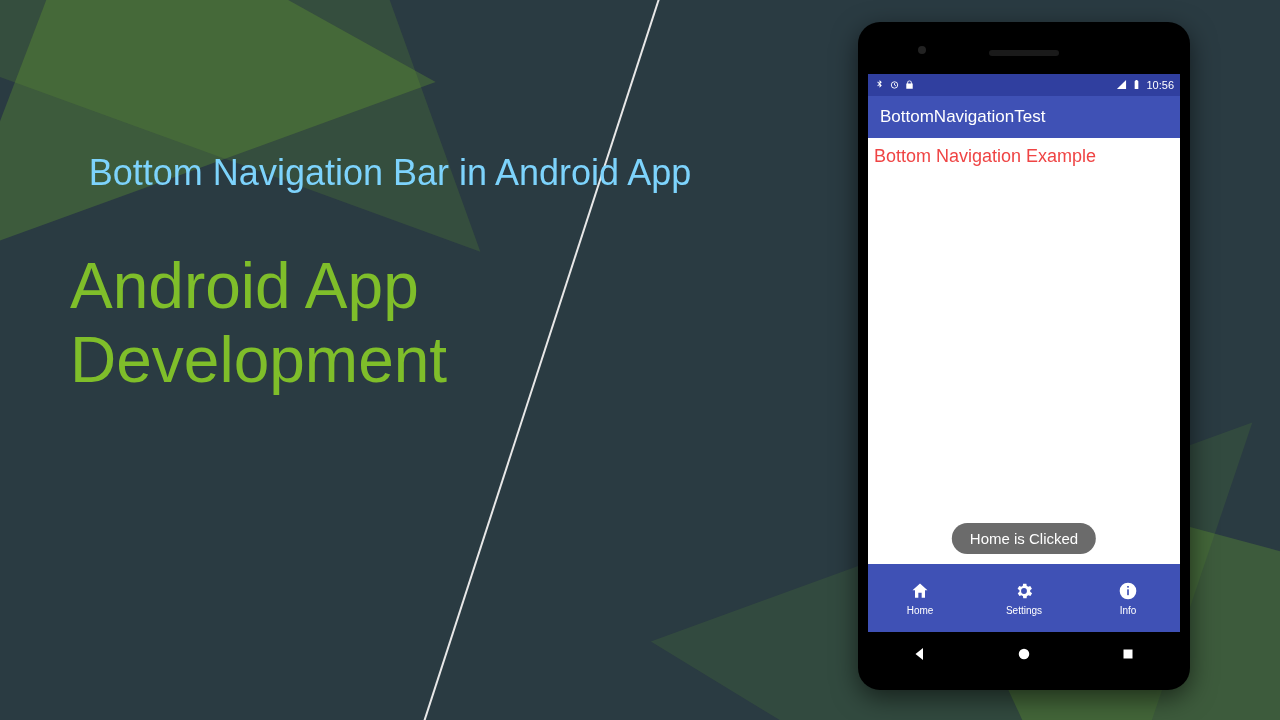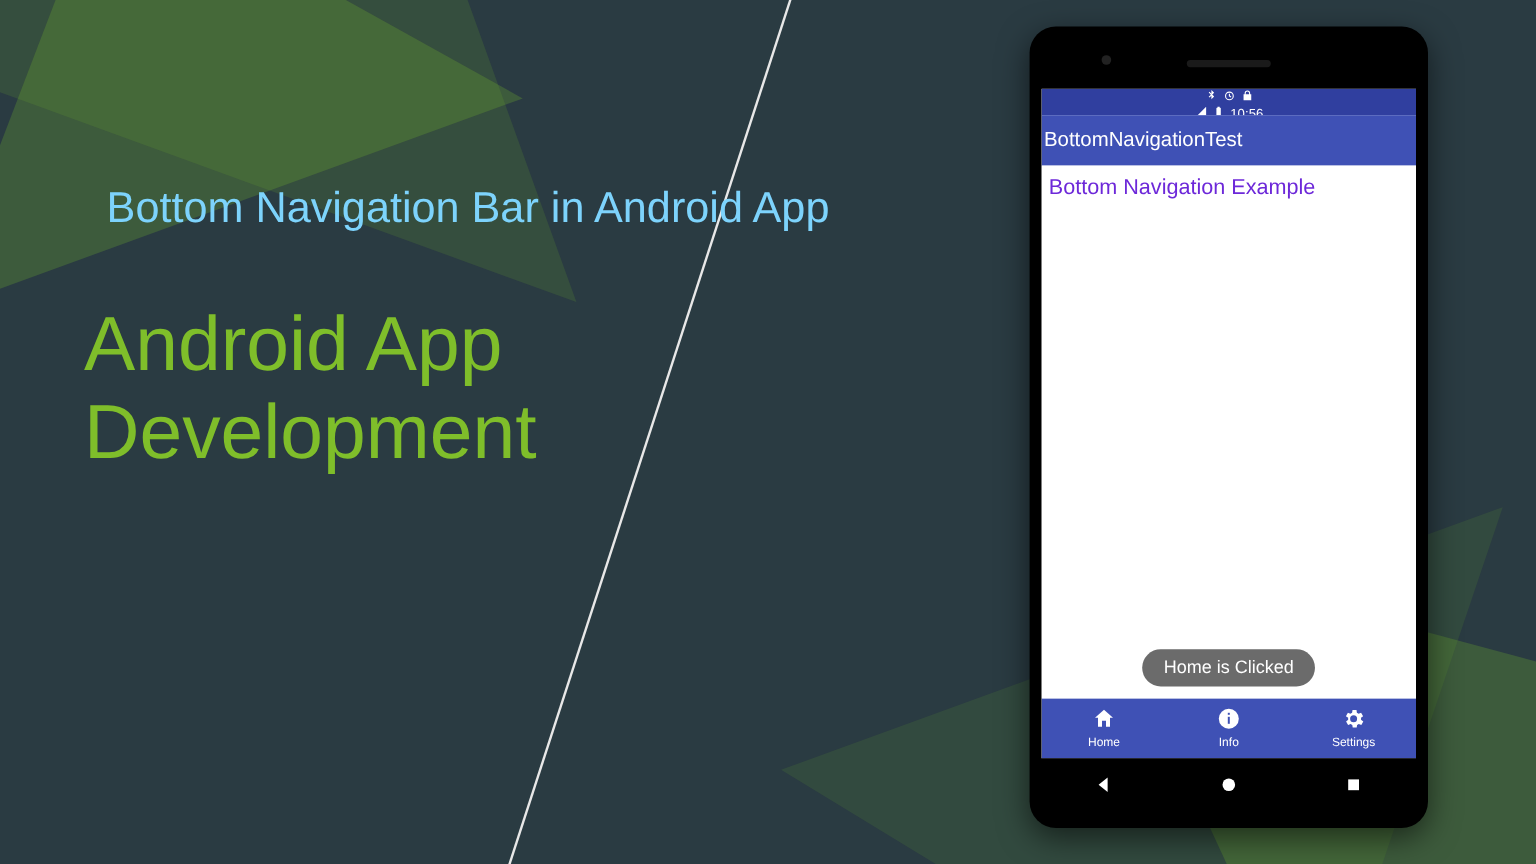--- a/index.html
+++ b/index.html
@@ -114,58 +114,57 @@
   
   .status-bar {
     height: 22px;
     background: #303f9f;
     color: #fff;
     font-size: 11px;
     display: flex;
     align-items: center;
     padding: 0 6px;
     justify-content: space-between;
-    flex-direction: column;
   }
   .status-left, .status-right { display:flex; align-items:center; gap:4px; }
   .status-bar svg { width: 11px; height: 11px; }
   .app-bar {
     height: 42px;
     background: #3f51b5;
     color: #fff;
     font-size: 17px;
     font-weight: 500;
     display: flex;
     align-items: center;
-    padding: 0 2px;
+    padding: 0 12px;
   }
   .content-area {
     flex: 1;
     background: #fff;
     position: relative;
     padding: 8px 6px;
   }
   .content-title {
     font-size: 18px;
-    color: #6d28d9;
+    color: #ef4444;
   }
   .toast {
     position: absolute;
     bottom: 10px;
     left: 50%;
     transform: translateX(-50%);
     background: #6b6b6b;
     color: #fff;
     font-size: 15px;
     padding: 7px 18px;
     border-radius: 20px;
     white-space: nowrap;
   }
   .bottom-nav {
-    height: 50px;
+    height: 68px;
     background: #3f51b5;
     display: flex;
   }
   .bottom-nav .item {
     flex: 1;
     display: flex;
     flex-direction: column;
     align-items: center;
     justify-content: center;
     gap: 2px;
@@ -245,34 +244,34 @@
           <span>
             <svg viewBox="0 0 24 24" fill="#fff">
                 <path d="M12 3l9 8h-3v9h-4v-6h-4v6H6v-9H3l9-8z"></path>
               </svg>
           </span>
           <span>Home</span>
         </div>
         <div class="item">
           <span>
             <svg viewBox="0 0 24 24" fill="#fff">
+                <path d="M19.4 13a7.5 7.5 0 000-2l2.1-1.6-2-3.5-2.5 1a7.4 7.4 0 00-1.7-1l-.4-2.6h-4l-.4 2.6a7.4 7.4 0 00-1.7 1l-2.5-1-2 3.5L6.6 11a7.5 7.5 0 000 2l-2.1 1.6 2 3.5 2.5-1c.5.4 1.1.8 1.7 1l.4 2.6h4l.4-2.6c.6-.2 1.2-.6 1.7-1l2.5 1 2-3.5L19.4 13zM12 15.5A3.5 3.5 0 1115.5 12 3.5 3.5 0 0112 15.5z"></path>
+              </svg>
+          </span>
+          <span>Settings</span>
+        </div>
+        <div class="item">
+          <span>
+            <svg viewBox="0 0 24 24" fill="#fff">
                 <circle cx="12" cy="12" r="10"></circle>
                 <rect x="11" y="10" width="2" height="7" fill="#3f51b5"></rect>
                 <rect x="11" y="6" width="2" height="2" fill="#3f51b5"></rect>
               </svg>
           </span>
           <span>Info</span>
-        </div>
-        <div class="item">
-          <span>
-            <svg viewBox="0 0 24 24" fill="#fff">
-                <path d="M19.4 13a7.5 7.5 0 000-2l2.1-1.6-2-3.5-2.5 1a7.4 7.4 0 00-1.7-1l-.4-2.6h-4l-.4 2.6a7.4 7.4 0 00-1.7 1l-2.5-1-2 3.5L6.6 11a7.5 7.5 0 000 2l-2.1 1.6 2 3.5 2.5-1c.5.4 1.1.8 1.7 1l.4 2.6h4l.4-2.6c.6-.2 1.2-.6 1.7-1l2.5 1 2-3.5L19.4 13zM12 15.5A3.5 3.5 0 1115.5 12 3.5 3.5 0 0112 15.5z"></path>
-              </svg>
-          </span>
-          <span>Settings</span>
         </div>
       </div>
 
     </div>
     <div class="android-nav">
       <span>
         <svg viewBox="0 0 24 24" fill="#fff">
             <path d="M16 4l-10 8 10 8z"></path>
           </svg>
       </span>

